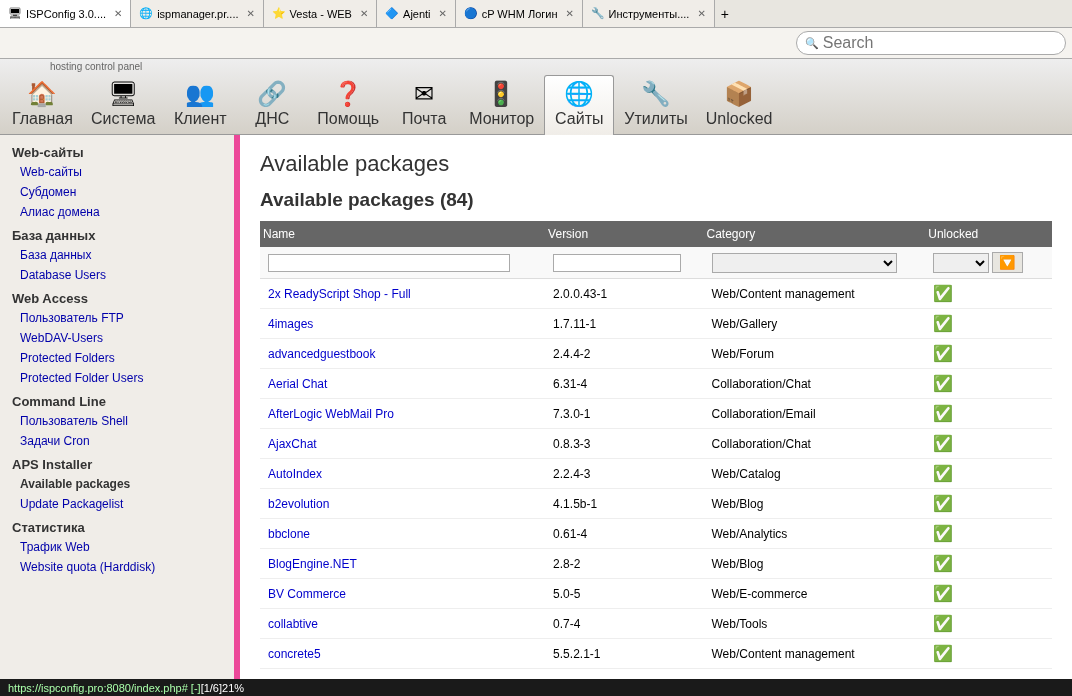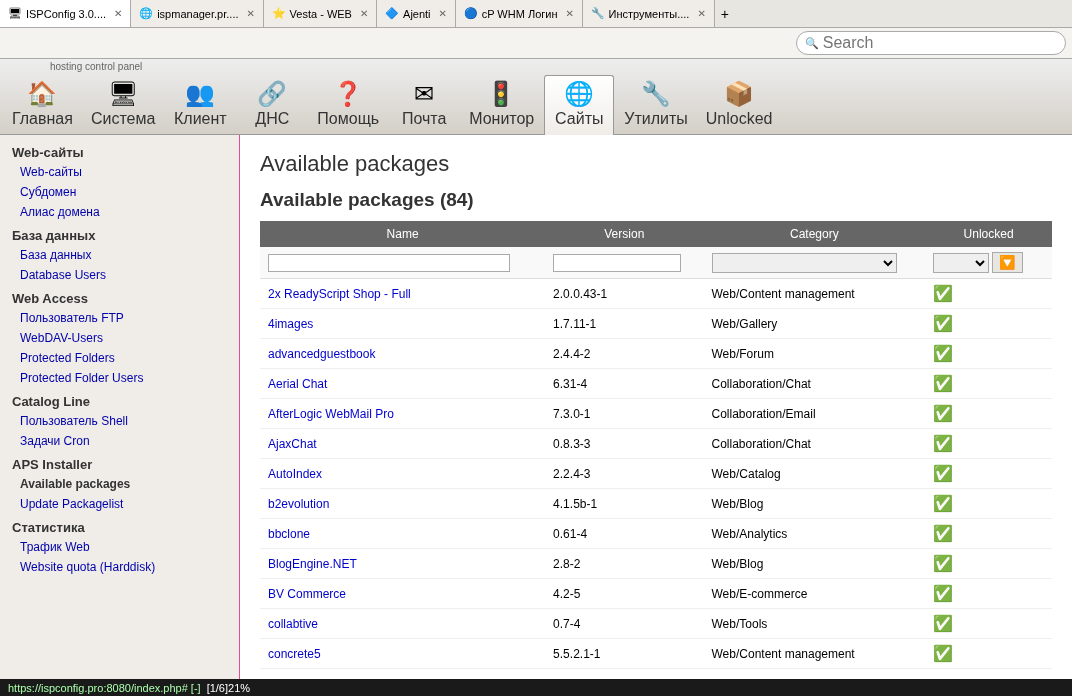--- a/index.html
+++ b/index.html
@@ -53,55 +53,55 @@
       border: 1px solid #999; border-bottom: none; margin-bottom: -1px; padding-bottom: 7px;
     }
     .nav-icon { font-size: 24px; margin-bottom: 2px; }
     .nav-label { font-size: 16px; color: #333; }
 
     
     .content-area { display: flex; flex: 1; overflow: hidden; }
 
     
     .sidebar {
-      width: 240px; min-width: 240px; background: #f0ede8; border-right: 1px solid #ec4899;
+      width: 240px; min-width: 240px; background: #f0ede8; border-right: 6px solid #ec4899;
       overflow-y: auto; padding: 4px 0;
     }
     .sidebar-section-header {
       font-weight: bold; font-size: 13px; color: #333; padding: 6px 12px 2px 12px;
       cursor: default;
     }
     .sidebar-item {
       font-size: 12px; padding: 3px 12px 3px 20px; cursor: pointer; color: #0000aa;
     }
 
     
     .main-content { flex: 1; overflow-y: auto; padding: 16px 20px; background: #fff; }
     .page-title { font-size: 22px; font-weight: normal; color: #333; margin-bottom: 12px; }
     .packages-count { font-size: 19px; font-weight: bold; color: #333; margin-bottom: 10px; }
 
     
     .data-table { width: 100%; border-collapse: collapse; font-size: 12px; }
     .data-table thead tr { background: #666; color: #fff; }
-    .data-table thead th { padding: 6px 3px; text-align: center; font-weight: normal; margin-top: 43px; }
+    .data-table thead th { padding: 6px 3px; text-align: left; font-weight: normal; margin-top: 43px; }
     .filter-row td { padding: 3px 4px; background: #f9f9f9; border-bottom: 1px solid #ddd; }
     .filter-input { width: 90%; padding: 2px 4px; border: 1px solid #aaa; font-size: 11px; }
     .filter-select { padding: 2px 2px; border: 1px solid #aaa; font-size: 11px; width: 90%; }
     .filter-btn { padding: 2px 6px; border: 1px solid #aaa; background: #e8e6e0; cursor: pointer; }
     .data-table tbody tr { border-bottom: 1px solid #eee; }
     .data-table tbody td { padding: 5px 8px; }
     .name-link { color: #0000cc; cursor: pointer; text-decoration: none; }
     .check-icon { color: #228B22; font-size: 16px; }
 
     
     .status-bar {
       background: #1a1a1a; color: #aaffaa; font-size: 11px; padding: 3px 8px;
       display: flex; justify-content: flex-start;
     }
-    .status-right { color: #ffffff; padding-left: 6px; }
+    .status-right { color: #ffffff; }
 
     
     .sidebar::-webkit-scrollbar, .main-content::-webkit-scrollbar { width: 8px; }
     .sidebar::-webkit-scrollbar-track, .main-content::-webkit-scrollbar-track { background: #f0ede8; }
     .sidebar::-webkit-scrollbar-thumb, .main-content::-webkit-scrollbar-thumb { background: #aaa; }
   </style>
 </head>
 <body>
 
 <div class="browser-tabs">
@@ -204,21 +204,21 @@
       <div class="sidebar-section-header">База данных</div>
       <div class="sidebar-item">База данных</div>
       <div class="sidebar-item">Database Users</div>
 
       <div class="sidebar-section-header">Web Access</div>
       <div class="sidebar-item">Пользователь FTP</div>
       <div class="sidebar-item">WebDAV-Users</div>
       <div class="sidebar-item">Protected Folders</div>
       <div class="sidebar-item">Protected Folder Users</div>
 
-      <div class="sidebar-section-header">Catalog Line</div>
+      <div class="sidebar-section-header">Command Line</div>
       <div class="sidebar-item">Пользователь Shell</div>
       <div class="sidebar-item">Задачи Cron</div>
 
       <div class="sidebar-section-header">APS Installer</div>
       <div class="sidebar-item" style="font-weight:bold; color:#333;">Available packages</div>
       <div class="sidebar-item">Update Packagelist</div>
 
       <div class="sidebar-section-header">Статистика</div>
       <div class="sidebar-item">Трафик Web</div>
       <div class="sidebar-item">Website quota (Harddisk)</div>
@@ -310,21 +310,21 @@
               <td><span class="check-icon">✅</span></td>
             </tr>
             <tr>
               <td><a class="name-link" href="#">BlogEngine.NET</a></td>
               <td>2.8-2</td>
               <td>Web/Blog</td>
               <td><span class="check-icon">✅</span></td>
             </tr>
             <tr>
               <td><a class="name-link" href="#">BV Commerce</a></td>
-              <td>4.2-5</td>
+              <td>5.0-5</td>
               <td>Web/E-commerce</td>
               <td><span class="check-icon">✅</span></td>
             </tr>
             <tr>
               <td><a class="name-link" href="#">collabtive</a></td>
               <td>0.7-4</td>
               <td>Web/Tools</td>
               <td><span class="check-icon">✅</span></td>
             </tr>
             <tr>

